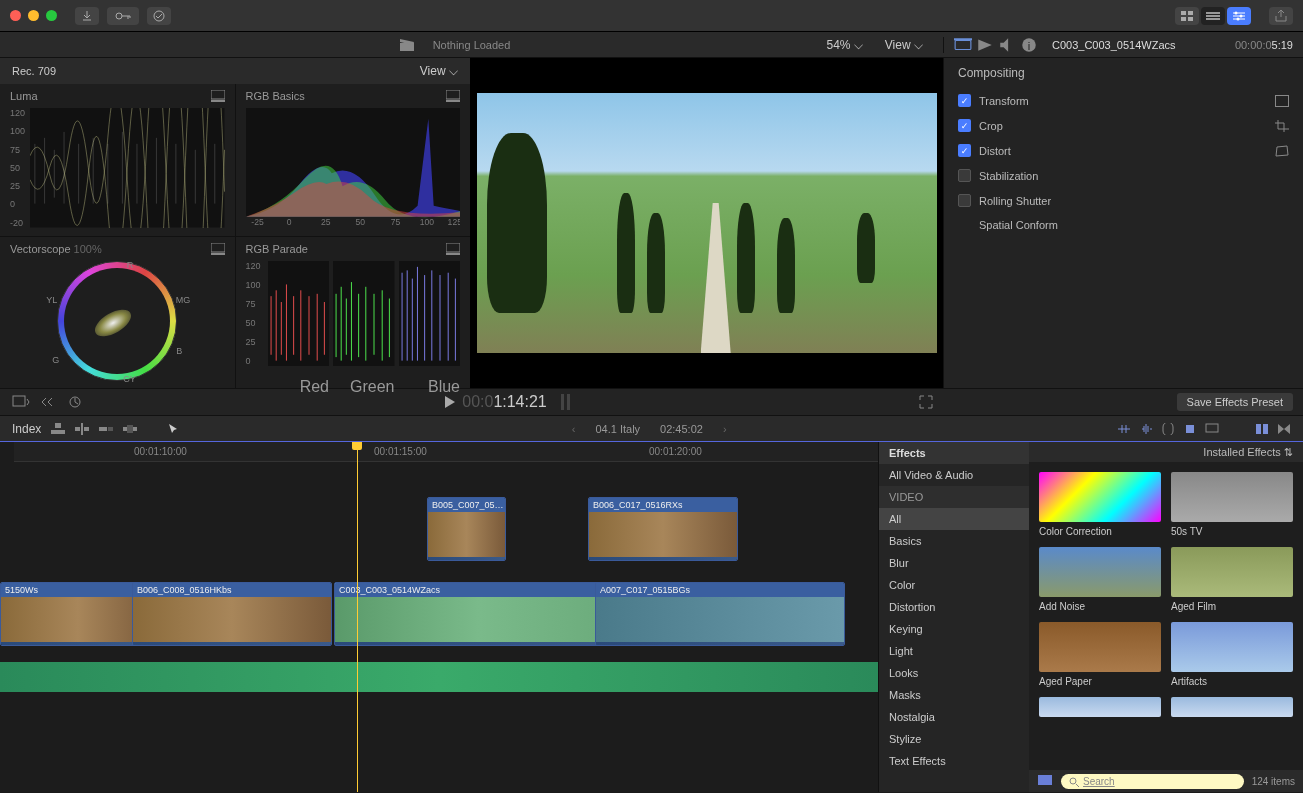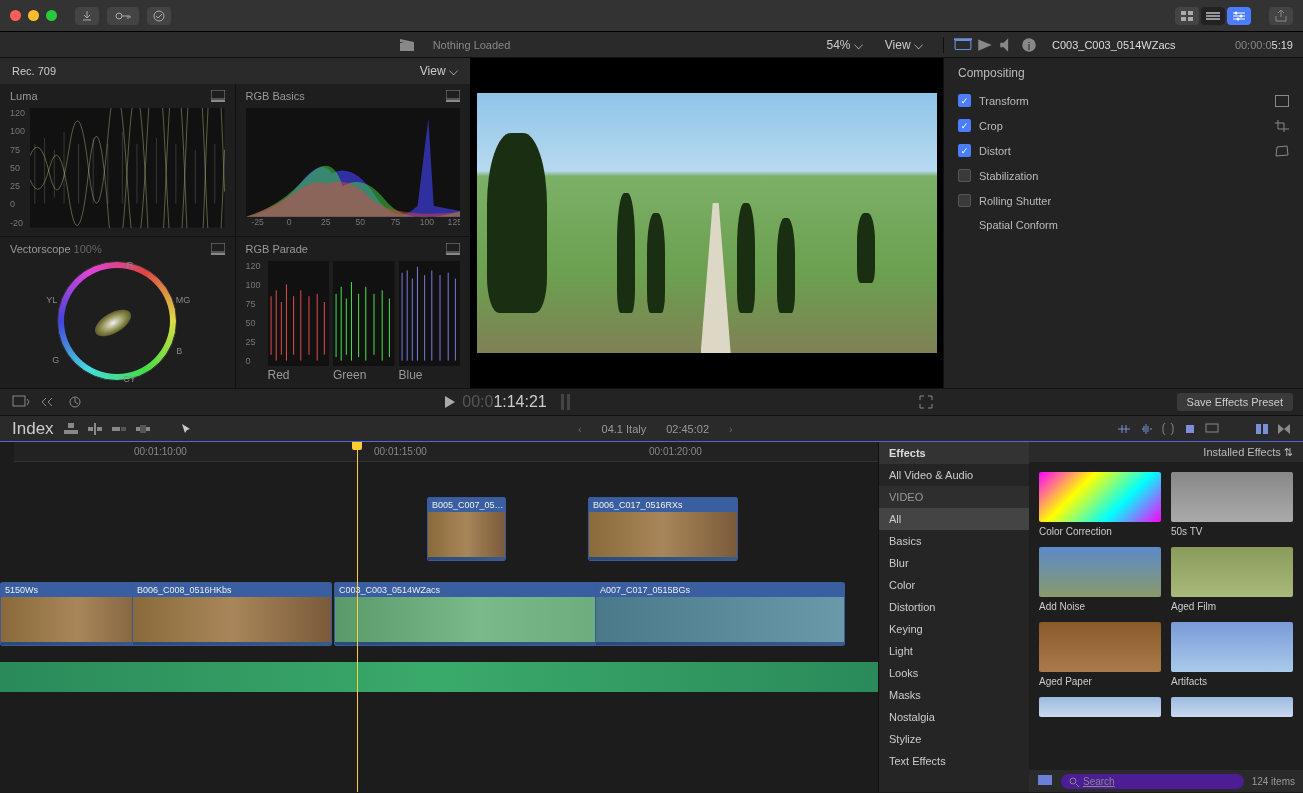--- a/index.html
+++ b/index.html
@@ -38,21 +38,21 @@
 .chk { width:13px; height:13px; background:#4a7dff; border-radius:2px; display:flex; align-items:center; justify-content:center; color:#fff; font-size:9px; }
 .chk.off { background:#3a3a3a; border:1px solid #555; }
 .insp-icon { margin-left:auto; width:14px; height:12px; border:1px solid #888; }
 .playbar { height:28px; background:#232323; display:flex; align-items:center; border-top:1px solid #111; border-bottom:1px solid #111; }
 .pb-left { display:flex; gap:10px; padding:0 12px; }
 .pb-center { flex:1; display:flex; align-items:center; justify-content:center; gap:6px; color:#ccc; font-size:16px; }
 .pb-tc-dim { color:#555; }
 .pb-right { width:360px; display:flex; justify-content:flex-end; padding:0 10px; }
 .save-preset { background:#3a3a3a; padding:3px 10px; border-radius:3px; font-size:11px; color:#ccc; }
 .tl-toolbar { height:26px; background:#2a2a2a; display:flex; align-items:center; padding:0 12px; gap:10px; border-bottom:1px solid #5566dd; }
-.tl-idx { color:#ccc; font-size:17px; }
+.tl-idx { color:#ccc; font-size:12px; }
 .tl-center { flex:1; display:flex; justify-content:center; align-items:center; gap:20px; color:#999; }
 .tl-tools-r { display:flex; gap:8px; }
 .mini-icon { width:14px; height:12px; color:#888; }
 .bottom-row { display:flex; height:350px; }
 .timeline-area { flex:1; background:#1c1c1c; position:relative; overflow:hidden; }
 .ruler { height:20px; background:#222; position:relative; border-bottom:1px solid #333;margin-left:14px; }
 .ruler-tick { position:absolute; top:4px; color:#888; font-size:10px; }
 .playhead-line { position:absolute; top:0; bottom:0; width:1px; background:#ffcc33; left:357px; z-index:5; }
 .playhead-head { position:absolute; top:-2px; left:-5px; width:10px; height:10px; background:#ffcc33; border-radius:2px; }
 .clip { position:absolute; height:64px; border-radius:2px; overflow:hidden; border:1px solid #3a5a9a; }
@@ -68,39 +68,39 @@
 .fx-item.hdr { background:#333; color:#ddd;font-weight:bold; }
 .fx-item.sub { background:#2e2e2e; color:#999; }
 .fx-item.sel { background:#444; }
 .fx-grid-wrap { flex:1; display:flex; flex-direction:column; }
 .fx-hdr { height:20px; display:flex; align-items:center; justify-content:flex-end; padding:0 10px; color:#bbb; font-size:11px; background:#2a2a2a; }
 .fx-grid { flex:1; padding:10px; display:grid; grid-template-columns:1fr 1fr; gap:10px; align-content:start; overflow-y:auto; }
 .fx-thumb { }
 .fx-img { height:50px; border-radius:2px; margin-bottom:4px; }
 .fx-name { font-size:10px; color:#ccc; }
 .fx-footer { height:22px; background:#2a2a2a; display:flex; align-items:center; padding:0 8px; gap:8px; font-size:10px; color:#999; }
-.fx-search { flex:1; background:#4c1d95; border-radius:10px; padding:2px 8px; color:#888; display:flex; align-items:flex-end; gap:4px;text-decoration:underline; }
+.fx-search { flex:1; background:#fef9c3; border-radius:10px; padding:2px 8px; color:#888; display:flex; align-items:flex-end; gap:4px;text-decoration:underline; }
 svg { display:block; }
 .insp-tabs { display:flex; gap:4px; }
 .insp-tab { width:18px; height:16px; color:#6a8fd8; }
 .clip-name { margin-left:6px; color:#ddd; font-size:11px; }
 .clip-tc { margin-left:auto; color:#888; font-size:11px; }
 .clip-tc b { color:#ddd; font-weight:normal; }
 
 .luma-wave { width:100%; height:100%; }
 .rgb-overlay { width:100%; height:100%; }
 .vscope { width:120px; height:120px; border-radius:50%; border:1px solid #333; position:relative; margin:auto;
   background:conic-gradient(from 30deg, #d44,#dd4,#4d4,#4dd,#44d,#d4d,#d44); }
 .vscope::after { content:''; position:absolute; inset:6px; border-radius:50%; background:#1e1e1e; }
 .vscope-blob { position:absolute; top:50%; left:50%; width:40px; height:20px;
   background:radial-gradient(ellipse,#eee,#884,transparent); transform:translate(-60%,-40%) rotate(-30deg); border-radius:50%; z-index:2; }
 .vlbl { position:absolute; font-size:9px; color:#888; z-index:3; }
 .parade { display:flex; gap:4px; height:calc(100% - 14px); }
 .parade-ch { flex:1; position:relative; }
-.parade-lbl { text-align:left; font-size:12px; color:#999; margin-top:2px; }
+.parade-lbl { text-align:right; font-size:16px; color:#999; margin-top:12px; }
 </style>
 </head>
 <body>
 
 <div class="titlebar">
   <div class="traffic-lights">
     <div class="tl red"></div>
     <div class="tl yellow"></div>
     <div class="tl green"></div>
   </div>

